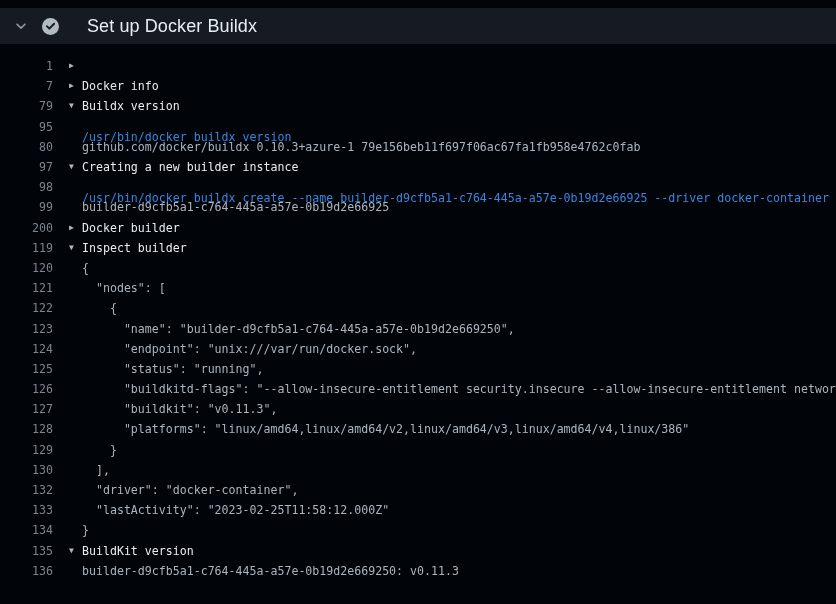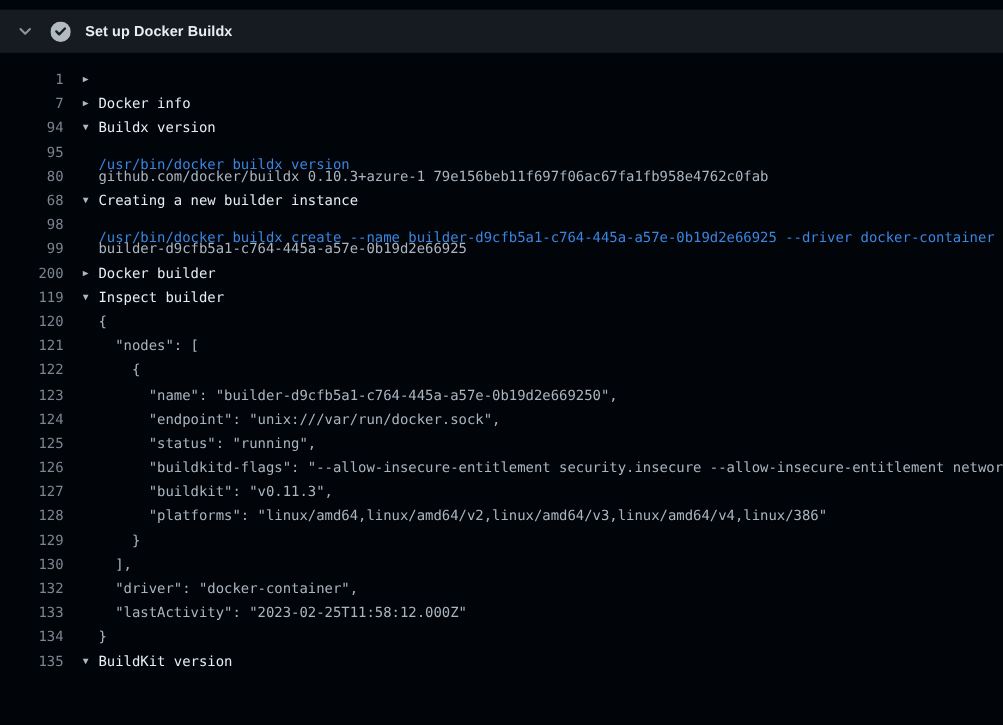--- a/index.html
+++ b/index.html
@@ -25,24 +25,24 @@
     margin-left: 13px;
     display: flex; align-items: center; justify-content: center;
     flex: none;
   }
   .status-wrap {
     width: 17px; height: 17px;
     margin-left: 13px;
     flex: none;
   }
   .step-title {
-    margin-left: 12px;
+    margin-left: 28px;
     color: var(--title-color, #e6edf3);
-    font-size: 12px;
-    font-weight: 700;
+    font-size: 18px;
+    font-weight: 400;
     letter-spacing: 0.1px;
     white-space: nowrap;
   }
 
   
   .log {
     position: absolute;
     top: 56px; left: 0; right: 0; bottom: 0;
     overflow: hidden;
     font-family: "DejaVu Sans Mono", "Liberation Mono", monospace;
@@ -103,36 +103,36 @@
     <div class="log-row group">
     <a class="num">1</a>
     <span class="marker">▶</span>
   </div>
     <div class="log-row group">
     <a class="num">7</a>
     <span class="marker">▶</span>
     <span class="txt">Docker info</span>
   </div>
     <div class="log-row group">
-    <a class="num">94</a>
+    <a class="num">79</a>
     <span class="marker">▼</span>
     <span class="txt">Buildx version</span>
   </div>
     <div class="log-row command">
     <a class="num">95</a>
     <span class="marker"></span>
     <span class="txt">/usr/bin/docker buildx version</span>
   </div>
     <div class="log-row output">
     <a class="num">80</a>
     <span class="marker"></span>
     <span class="txt">github.com/docker/buildx 0.10.3+azure-1 79e156beb11f697f06ac67fa1fb958e4762c0fab</span>
   </div>
     <div class="log-row group">
-    <a class="num">68</a>
+    <a class="num">97</a>
     <span class="marker">▼</span>
     <span class="txt">Creating a new builder instance</span>
   </div>
     <div class="log-row command">
     <a class="num">98</a>
     <span class="marker"></span>
     <span class="txt">/usr/bin/docker buildx create --name builder-d9cfb5a1-c764-445a-a57e-0b19d2e66925 --driver docker-container</span>
   </div>
     <div class="log-row output">
     <a class="num">99</a>
@@ -217,13 +217,18 @@
     <div class="log-row output">
     <a class="num">134</a>
     <span class="marker"></span>
     <span class="txt">}</span>
   </div>
     <div class="log-row group">
     <a class="num">135</a>
     <span class="marker">▼</span>
     <span class="txt">BuildKit version</span>
   </div>
+    <div class="log-row output">
+    <a class="num">136</a>
+    <span class="marker"></span>
+    <span class="txt">builder-d9cfb5a1-c764-445a-a57e-0b19d2e669250: v0.11.3</span>
+  </div>
   </div>
 
 </body></html>

